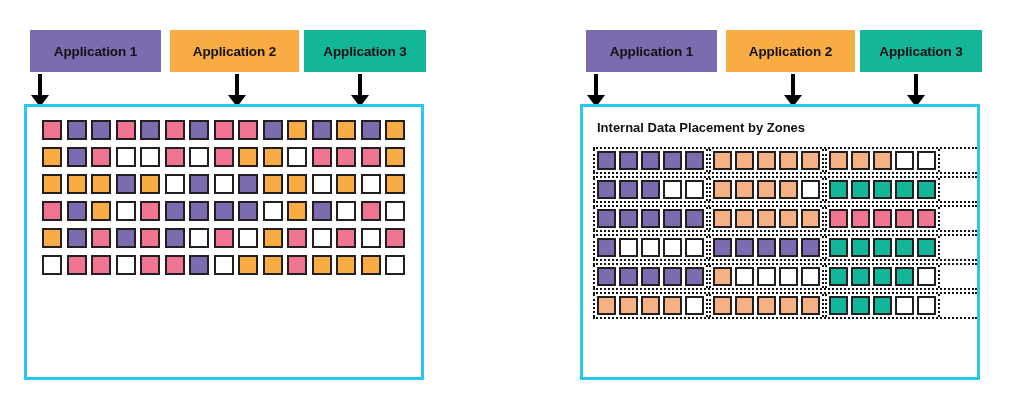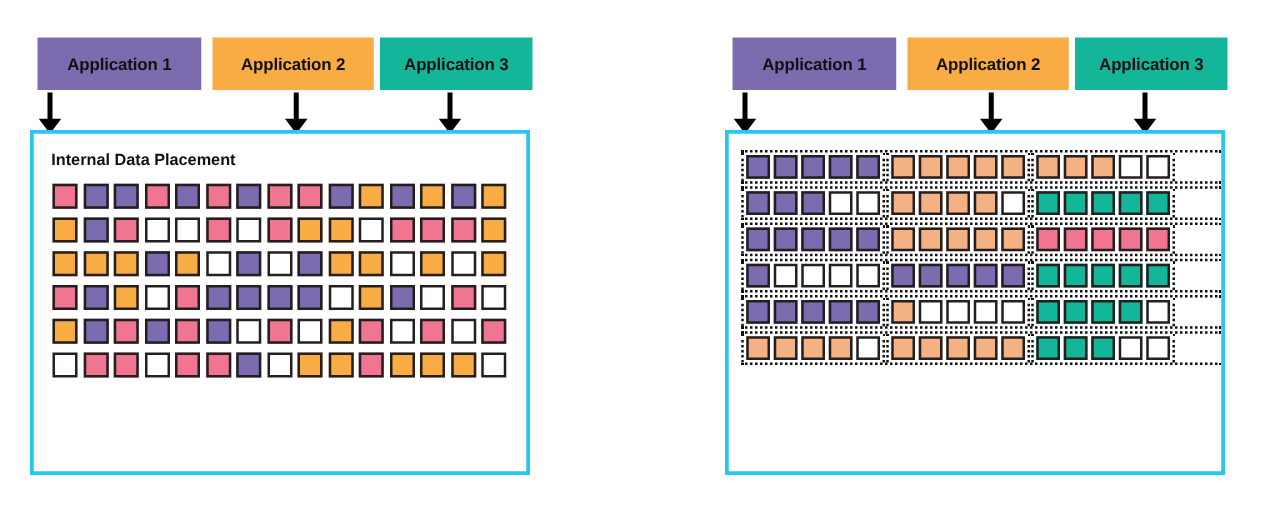--- a/index.html
+++ b/index.html
@@ -177,21 +177,20 @@
         <span>Application 3</span>
       </div>
     </div>
 
     <div class="arrow" style="left:30px; top:74px;"></div>
     <div class="arrow" style="left:227px; top:74px;"></div>
     <div class="arrow" style="left:350px; top:74px;"></div>
 
     <div class="ssd">
       <div class="ssd-body">
-        <div class="ssd-subtitle">Internal Data Placement</div>
         <div class="grid plain" id="left-grid">
             <div class="grid-row">
               <div class="cell" style="background: rgb(239, 117, 144);"></div>
               <div class="cell" style="background: rgb(125, 107, 176);"></div>
               <div class="cell" style="background: rgb(125, 107, 176);"></div>
               <div class="cell" style="background: rgb(239, 117, 144);"></div>
               <div class="cell" style="background: rgb(125, 107, 176);"></div>
               <div class="cell" style="background: rgb(239, 117, 144);"></div>
               <div class="cell" style="background: rgb(125, 107, 176);"></div>
               <div class="cell" style="background: rgb(239, 117, 144);"></div>
@@ -306,20 +305,21 @@
         <span>Application 3</span>
       </div>
     </div>
 
     <div class="arrow" style="left:30px; top:74px;"></div>
     <div class="arrow" style="left:227px; top:74px;"></div>
     <div class="arrow" style="left:350px; top:74px;"></div>
 
     <div class="ssd">
       <div class="ssd-body">
+        <div class="ssd-subtitle">Internal Data Placement by Zones</div>
         <div class="grid zoned" id="right-grid">
             <div class="zone-band">
               <div class="zone-group">
                 <div class="cell" style="background: rgb(125, 107, 176);"></div>
                 <div class="cell" style="background: rgb(125, 107, 176);"></div>
                 <div class="cell" style="background: rgb(125, 107, 176);"></div>
                 <div class="cell" style="background: rgb(125, 107, 176);"></div>
                 <div class="cell" style="background: rgb(125, 107, 176);"></div>
               </div>
               <div class="zone-group">

